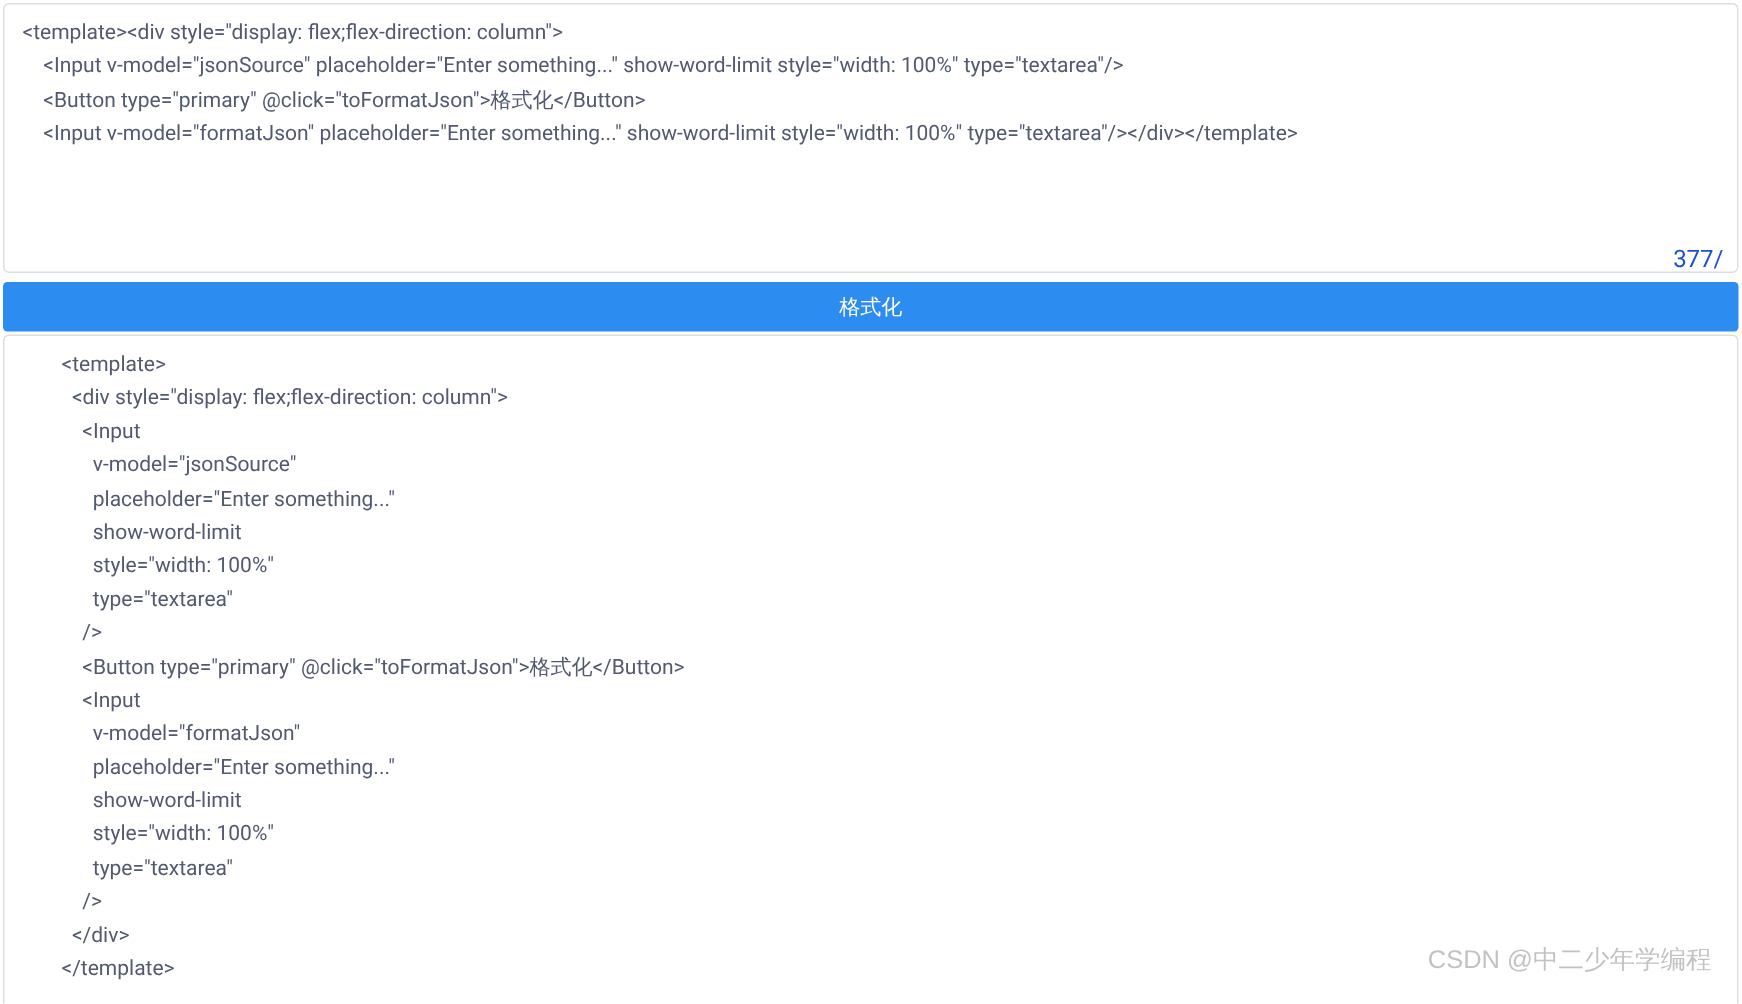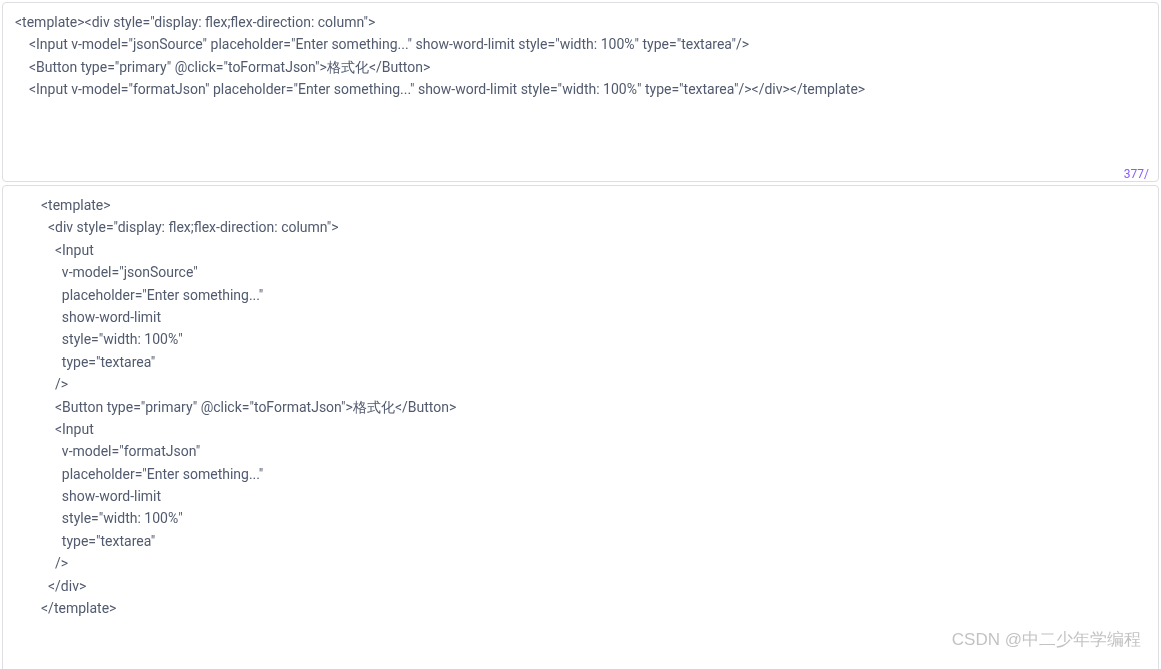--- a/index.html
+++ b/index.html
@@ -47,22 +47,22 @@
       height: 180px;
     }
     .textarea-bottom {
       height: 516px;
       padding-left: 38px;
     }
     .char-count {
       position: absolute;
       right: 10px;
       bottom: 4px;
-      font-size: 12px;
-      color: #8b5cf6;
+      font-size: 16px;
+      color: #1d4ed8;
     }
     .format-button {
       width: 100%;
       background: #2d8cf0;
       color: #fff;
       border: none;
       padding: 6px 15px;
       font-size: 14px;
       border-radius: 3px;
       cursor: pointer;
@@ -86,20 +86,21 @@
 <div class="container">
 
   <div class="textarea-wrapper">
     <textarea class="textarea textarea-top" placeholder="Enter something..." style="">&lt;template&gt;&lt;div style="display: flex;flex-direction: column"&gt;
     &lt;Input v-model="jsonSource" placeholder="Enter something..." show-word-limit style="width: 100%" type="textarea"/&gt;
     &lt;Button type="primary" @click="toFormatJson"&gt;格式化&lt;/Button&gt;
     &lt;Input v-model="formatJson" placeholder="Enter something..." show-word-limit style="width: 100%" type="textarea"/&gt;&lt;/div&gt;&lt;/template&gt;</textarea>
     <span class="char-count">377/</span>
   </div>
 
+  <button class="format-button">格式化</button>
 
   <div class="textarea-wrapper">
     <textarea class="textarea textarea-bottom" placeholder="Enter something..." style="">&lt;template&gt;
   &lt;div style="display: flex;flex-direction: column"&gt;
     &lt;Input
       v-model="jsonSource"
       placeholder="Enter something..."
       show-word-limit
       style="width: 100%"
       type="textarea"

